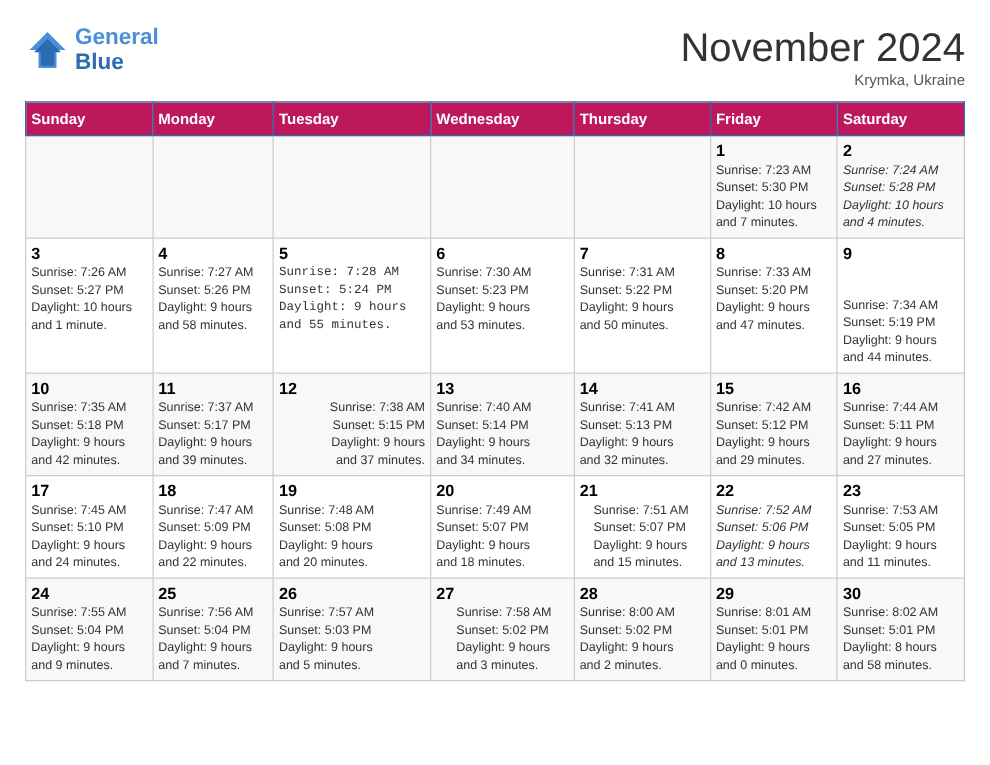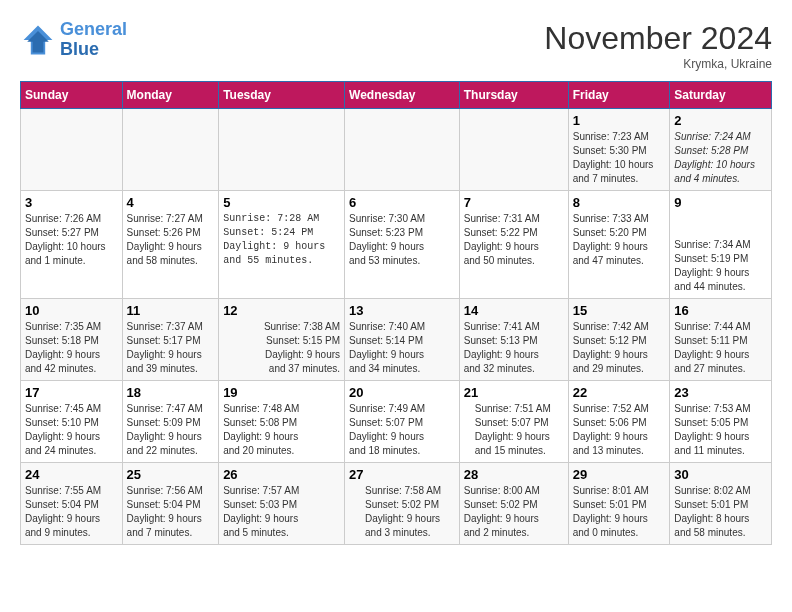--- a/index.html
+++ b/index.html
@@ -278,21 +278,21 @@
         </td>
         <td>
           <span class="day-num">21</span>
           <div class="day-info" style="white-space: pre-line; margin-left: 11px;">Sunrise: 7:51 AM
 Sunset: 5:07 PM
 Daylight: 9 hours
 and 15 minutes.</div>
         </td>
         <td>
           <span class="day-num">22</span>
-          <div class="day-info" style="white-space: pre-line;">Sunrise: 7:52 AM
+          <div class="day-info" style="white-space: pre-line; font-style: italic;">Sunrise: 7:52 AM
 Sunset: 5:06 PM
 Daylight: 9 hours
 and 13 minutes.</div>
         </td>
         <td>
           <span class="day-num">23</span>
           <div class="day-info" style="white-space: pre-line;">Sunrise: 7:53 AM
 Sunset: 5:05 PM
 Daylight: 9 hours
 and 11 minutes.</div>

